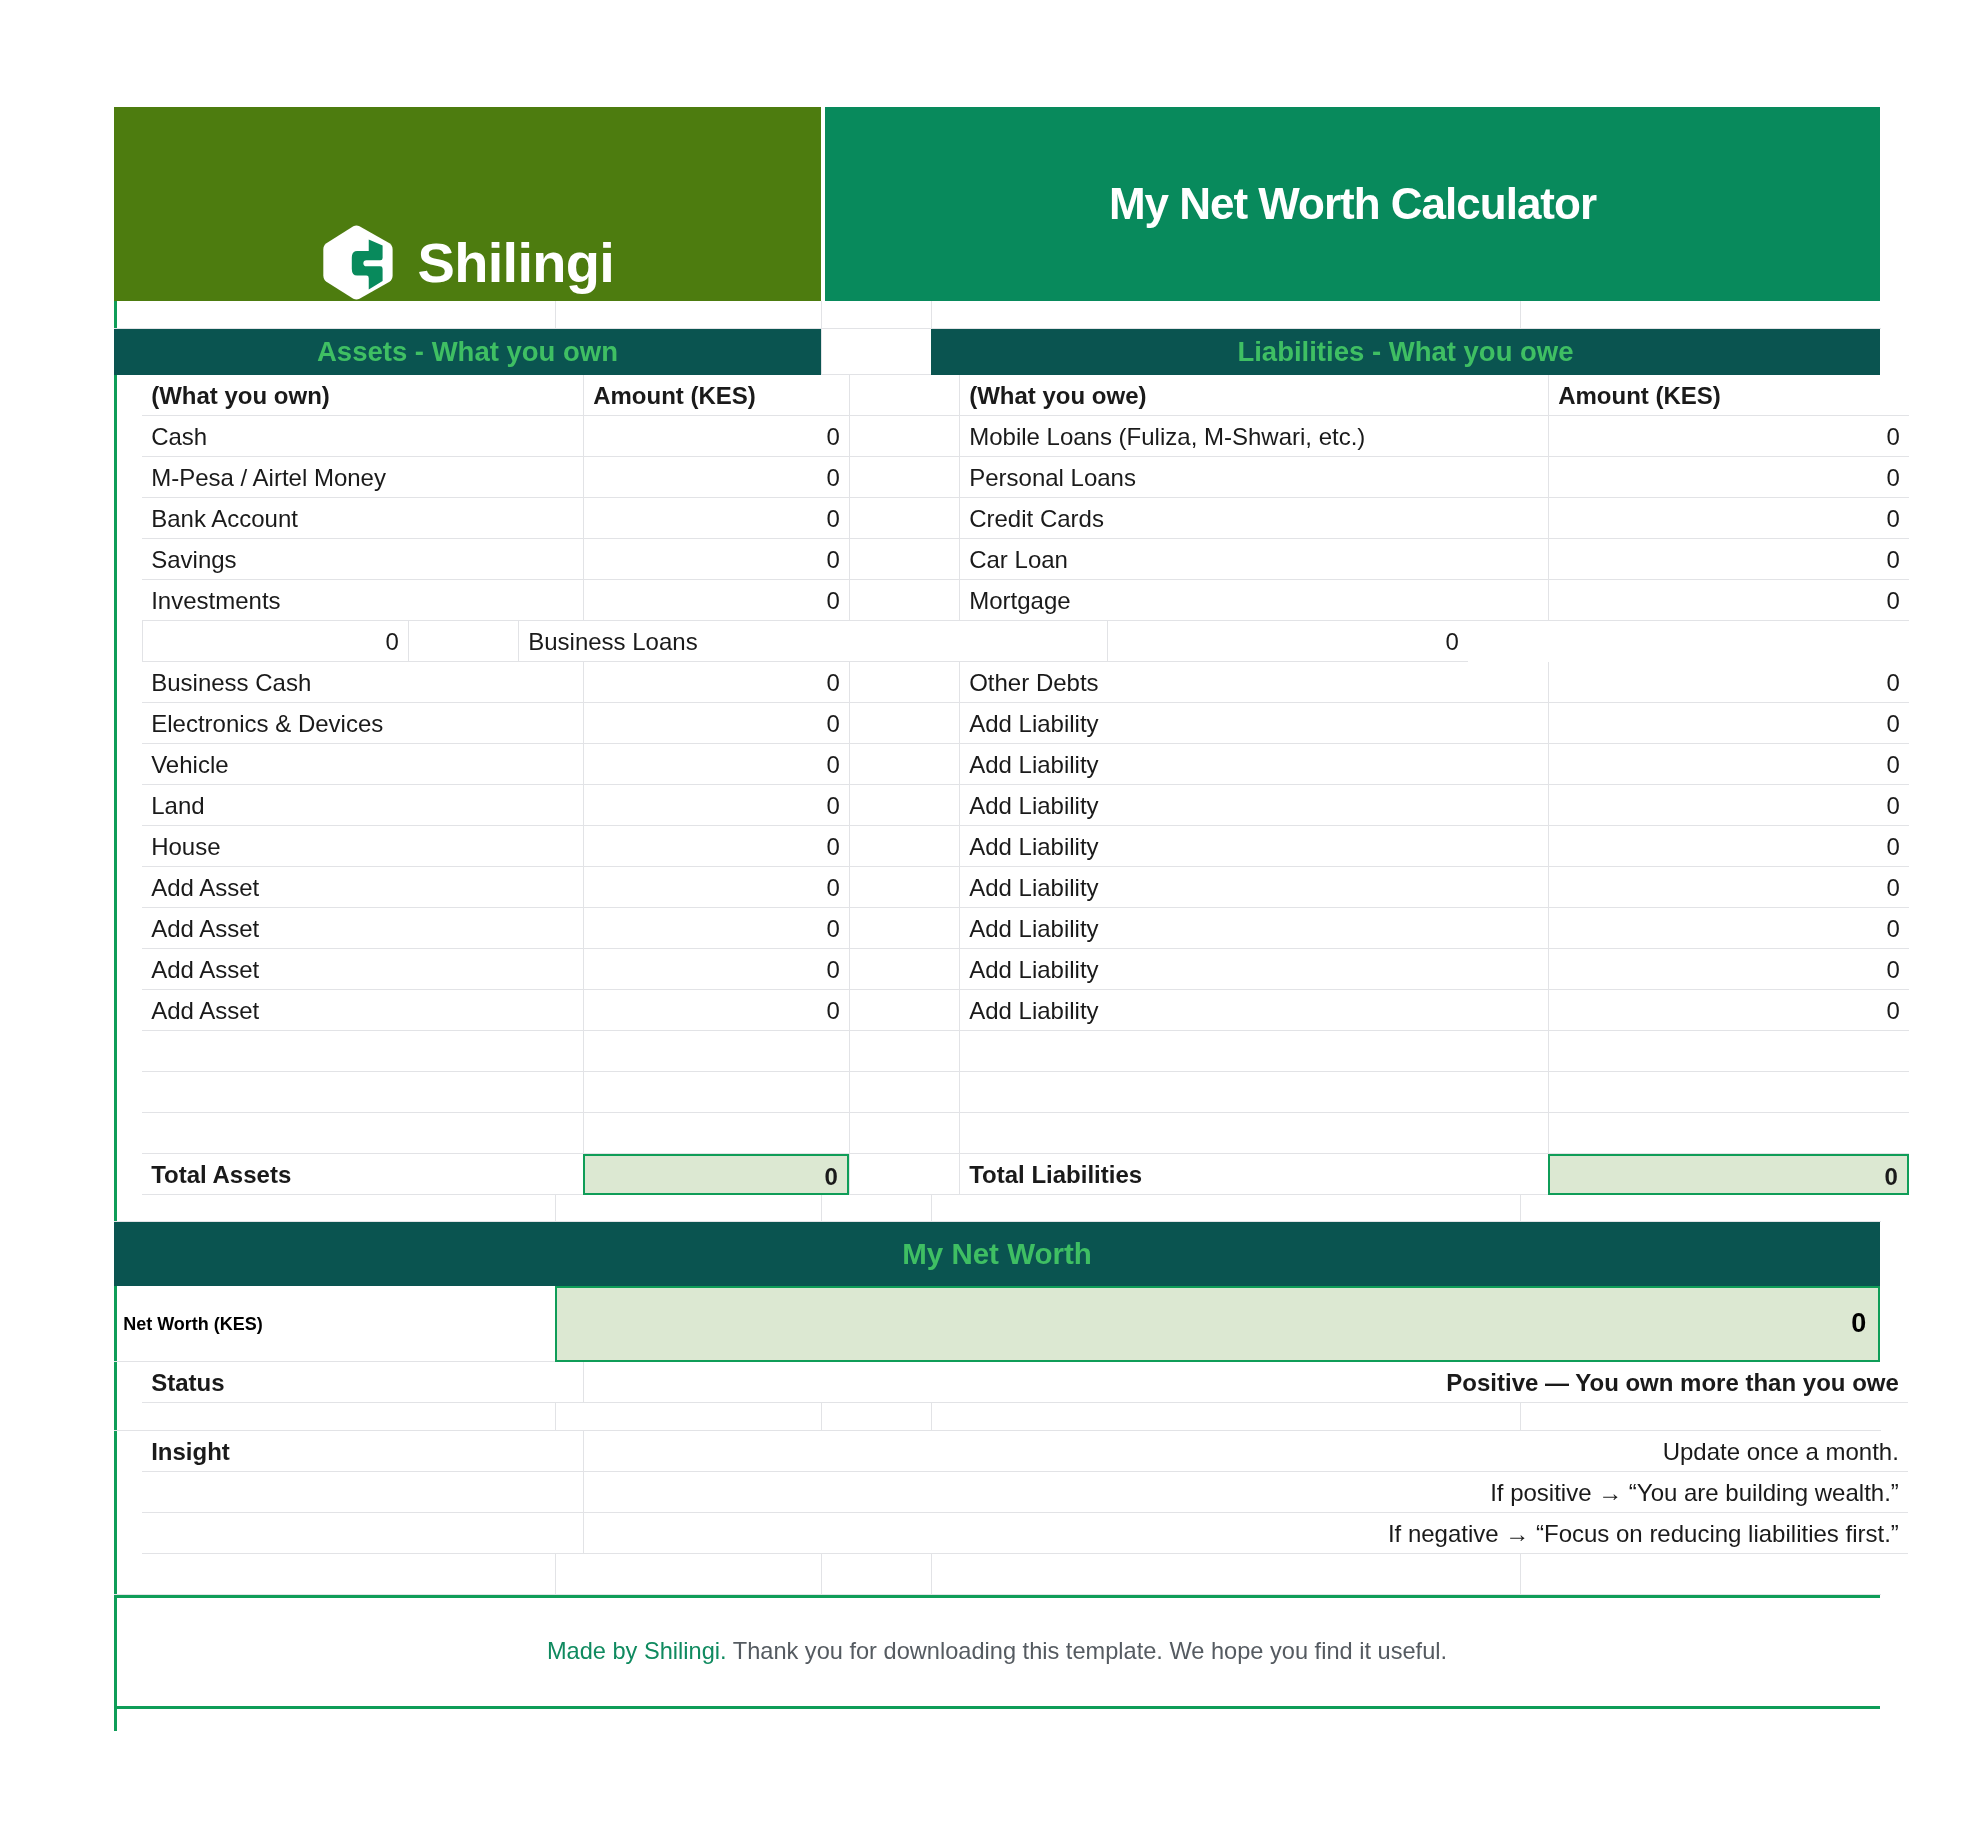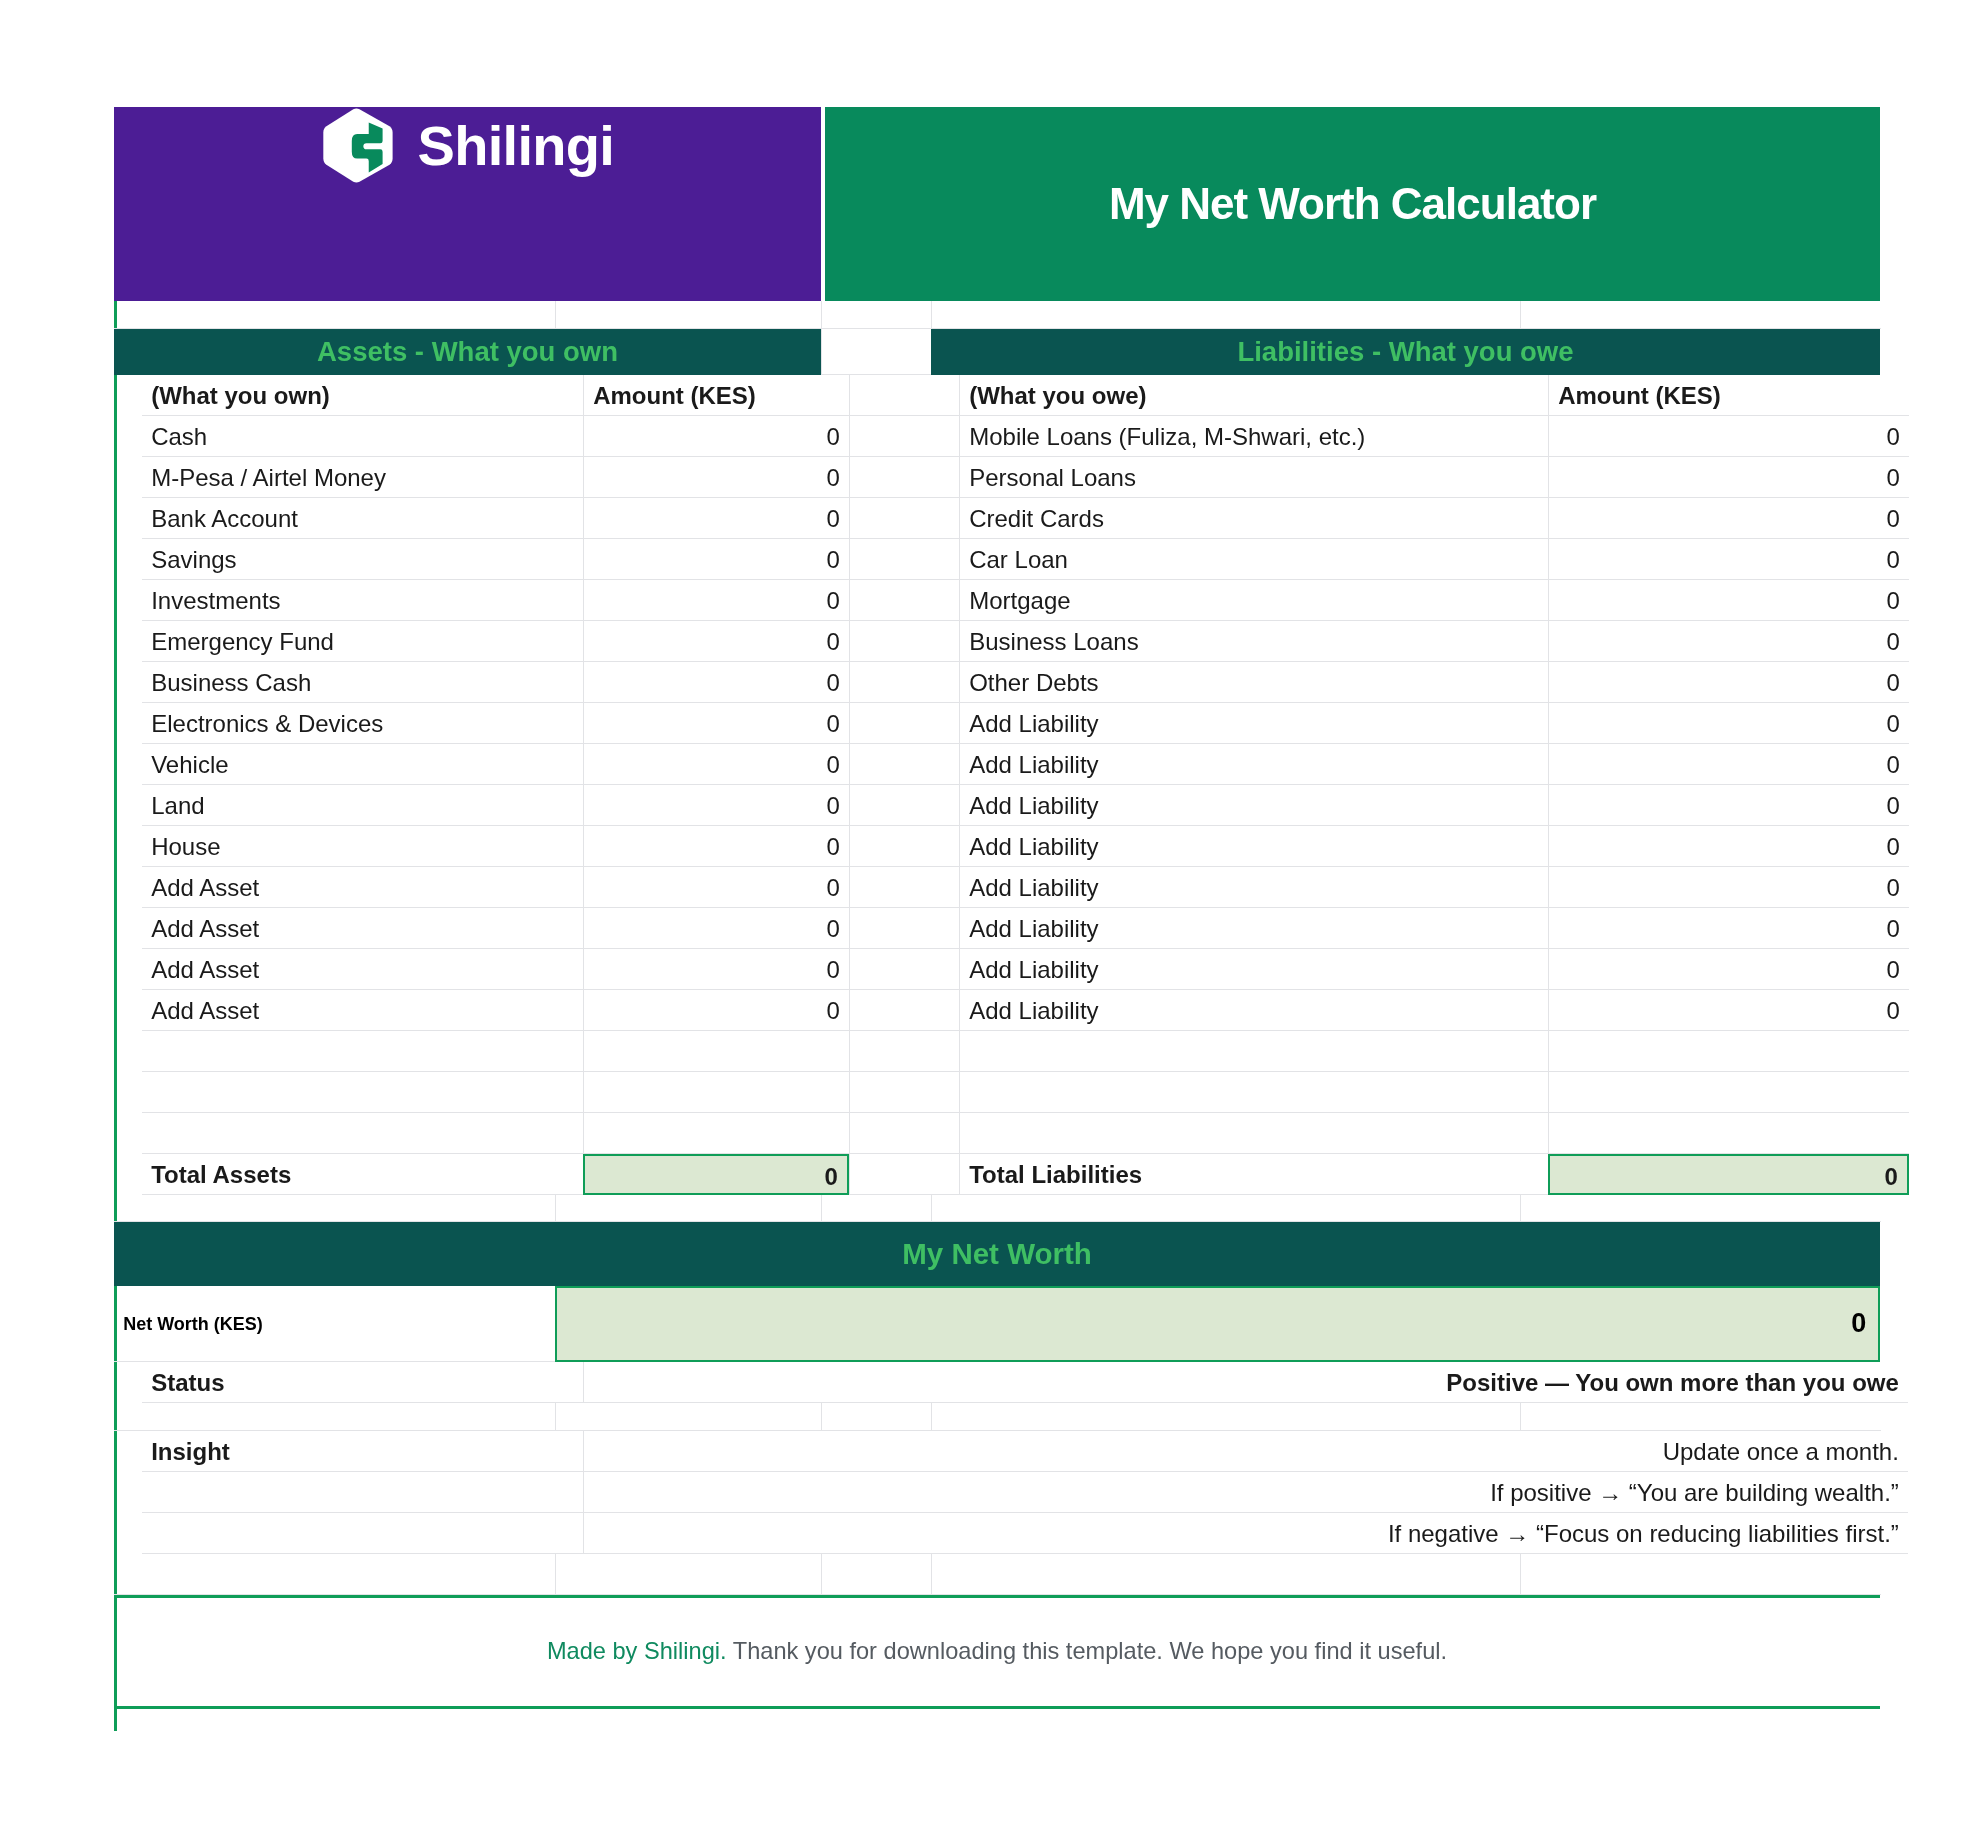--- a/index.html
+++ b/index.html
@@ -16,21 +16,21 @@
   .c-amtB{width:361px;flex:0 0 361px;}
 
   .cell{box-sizing:border-box;height:41px;line-height:41px;font-size:24px;color:#1a1a1a;
         border-bottom:1.3px solid #e2e3e6;padding:0 9.2px;white-space:nowrap;overflow:hidden;}
   .cell.vl{border-left:1.3px solid #e2e3e6;}
   .num{text-align:right;}
   .b{font-weight:bold;}
 
   
   .hdr{display:flex;height:194px;margin-bottom:0;}
-  .hdr-left{width:707px;flex:0 0 707px;background:#4c1d95;display:flex;align-items:flex-start;justify-content:center;}
+  .hdr-left{width:707px;flex:0 0 707px;background:#4d7c0f;display:flex;align-items:flex-end;justify-content:center;}
   .hdr-split{width:3.9px;flex:0 0 3.9px;background:#ffffff;}
   .hdr-right{flex:1;background:#088a5c;display:flex;align-items:center;justify-content:center;}
   .logo-wrap{display:flex;align-items:center;gap:19.7px;}
   .logo-mark{width:77px;height:77px;flex:0 0 77px;}
   .logo-text{color:#ffffff;font-size:56px;font-weight:bold;letter-spacing:-0.7px;}
   .hdr-title{color:#ffffff;font-size:44px;font-weight:bold;letter-spacing:-1px;}
 
   
   .strip{display:flex;height:27.5px;}
   .strip>div{box-sizing:border-box;border-bottom:1.3px solid #e2e3e6;}
@@ -138,21 +138,20 @@
         <div class="cell num vl c-amtB">0</div>
       </div>
       <div class="row">
         <div class="cell c-lblA">Investments</div>
         <div class="cell num vl c-amtA">0</div>
         <div class="cell vl c-gap"></div>
         <div class="cell vl c-lblB">Mortgage</div>
         <div class="cell num vl c-amtB">0</div>
       </div>
       <div class="row">
-        <div class="cell c-lblA">Emergency Fund</div>
         <div class="cell num vl c-amtA">0</div>
         <div class="cell vl c-gap"></div>
         <div class="cell vl c-lblB">Business Loans</div>
         <div class="cell num vl c-amtB">0</div>
       </div>
       <div class="row">
         <div class="cell c-lblA">Business Cash</div>
         <div class="cell num vl c-amtA">0</div>
         <div class="cell vl c-gap"></div>
         <div class="cell vl c-lblB">Other Debts</div>

